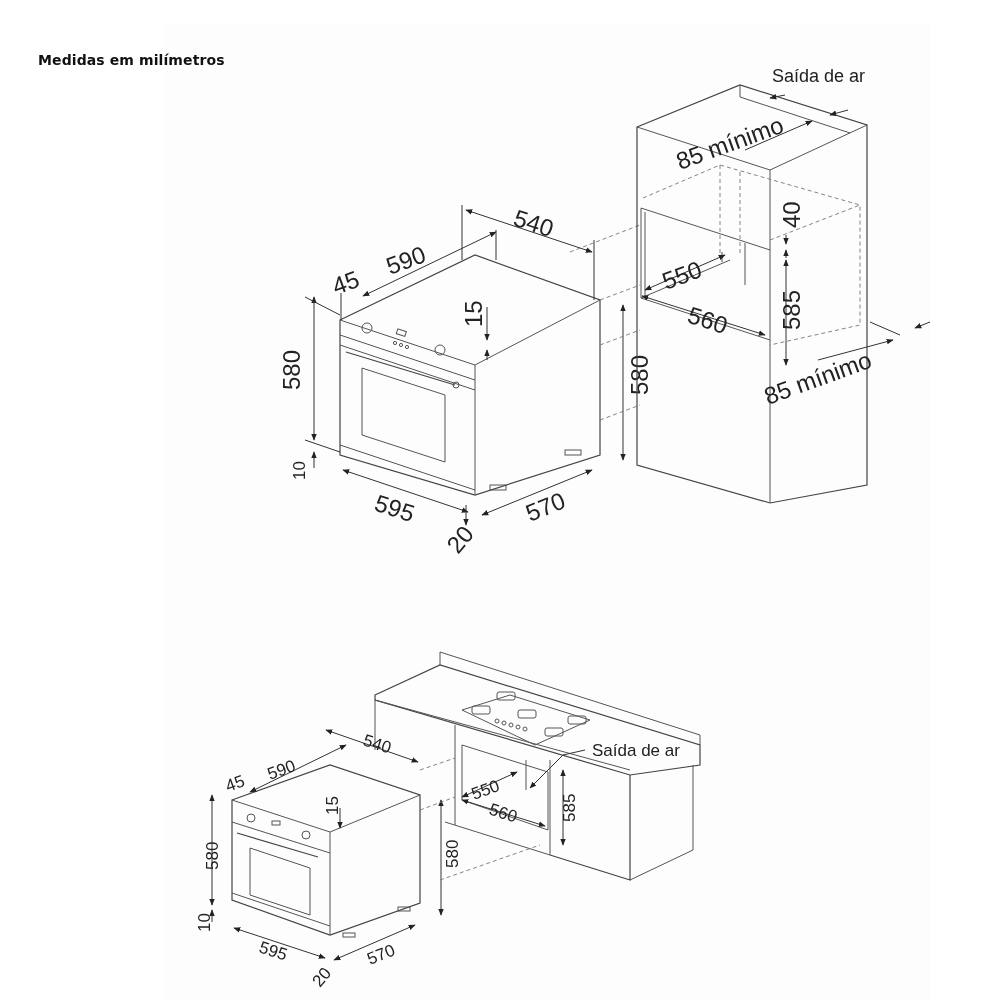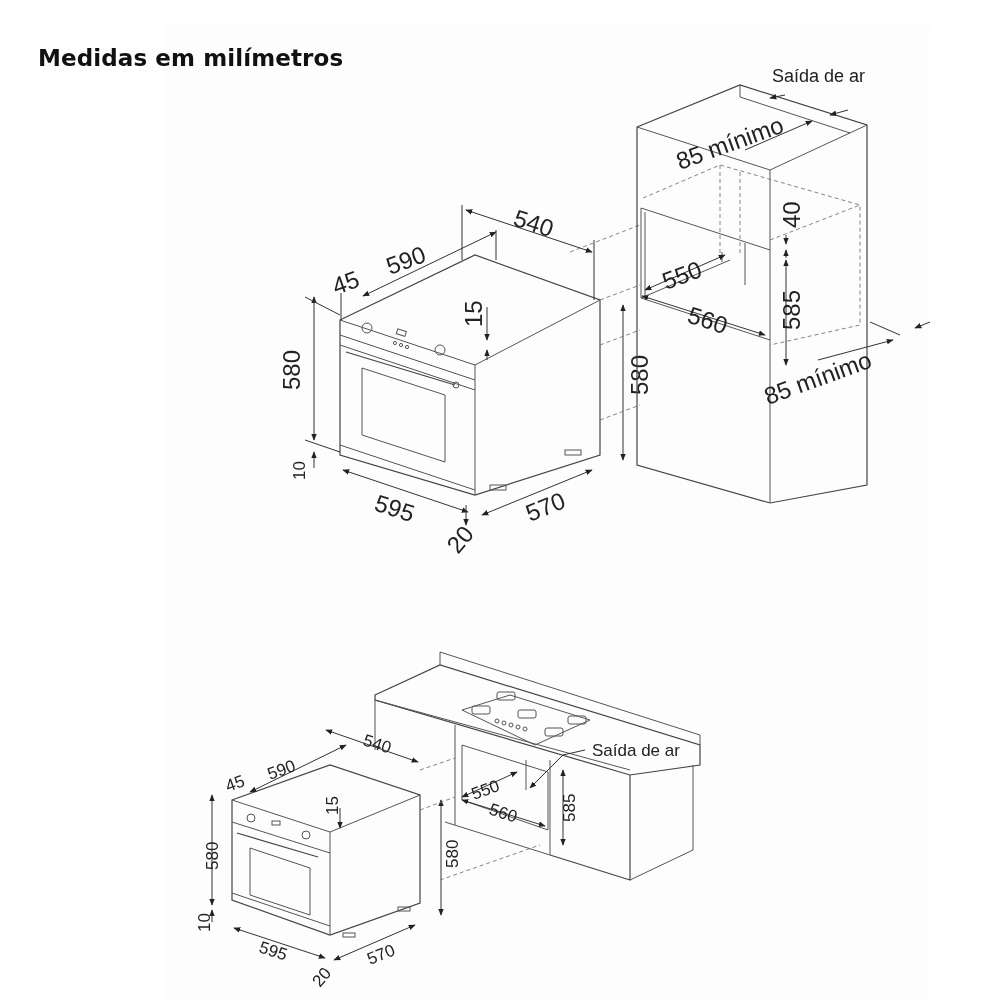--- a/index.html
+++ b/index.html
@@ -1,17 +1,17 @@
 <!DOCTYPE html>
 <html><head>
 <meta charset="utf-8">
 <style>
   html, body { margin:0; padding:0; background:#ffffff; }
   body { width:1000px; height:1000px; position:relative; overflow:hidden; font-family:"DejaVu Sans", sans-serif; }
-  .title { position:absolute; left:38px; top:45px; font-weight:bold; font-size:23px; color:#111; font-family:"DejaVu Sans", sans-serif; letter-spacing:0.1px; }
+  .title { position:absolute; left:38px; top:52px; font-weight:bold; font-size:14px; color:#111; font-family:"DejaVu Sans", sans-serif; letter-spacing:0.1px; }
   .panel { position:absolute; left:165px; top:25px; width:765px; height:975px; background:#fdfdfd; }
   svg { position:absolute; left:0; top:0; }
   .ln { stroke:#555; stroke-width:1; fill:none; }
   .lnd { stroke:#444; stroke-width:1.2; fill:none; }
   .dash { stroke:#777; stroke-width:0.9; fill:none; stroke-dasharray:4 3; }
   .dim { stroke:#333; stroke-width:1; fill:none; }
   .lbl { font-family:"Liberation Sans", sans-serif; fill:#222; }
   .big { font-size:24px; }
   .sm { font-size:17px; }
   .note { font-size:18px; }

